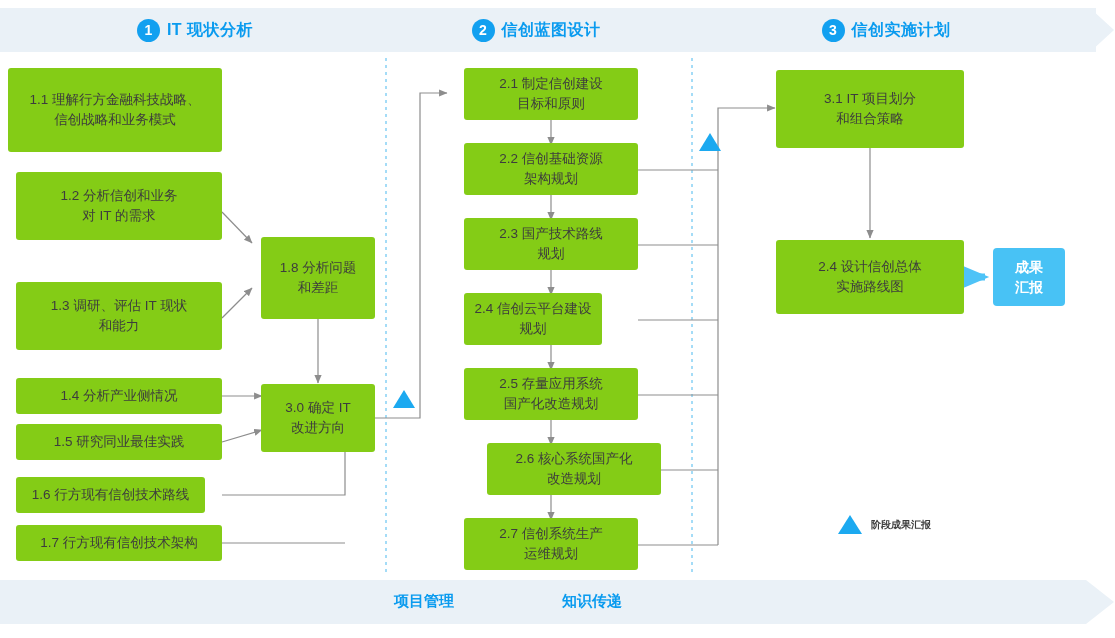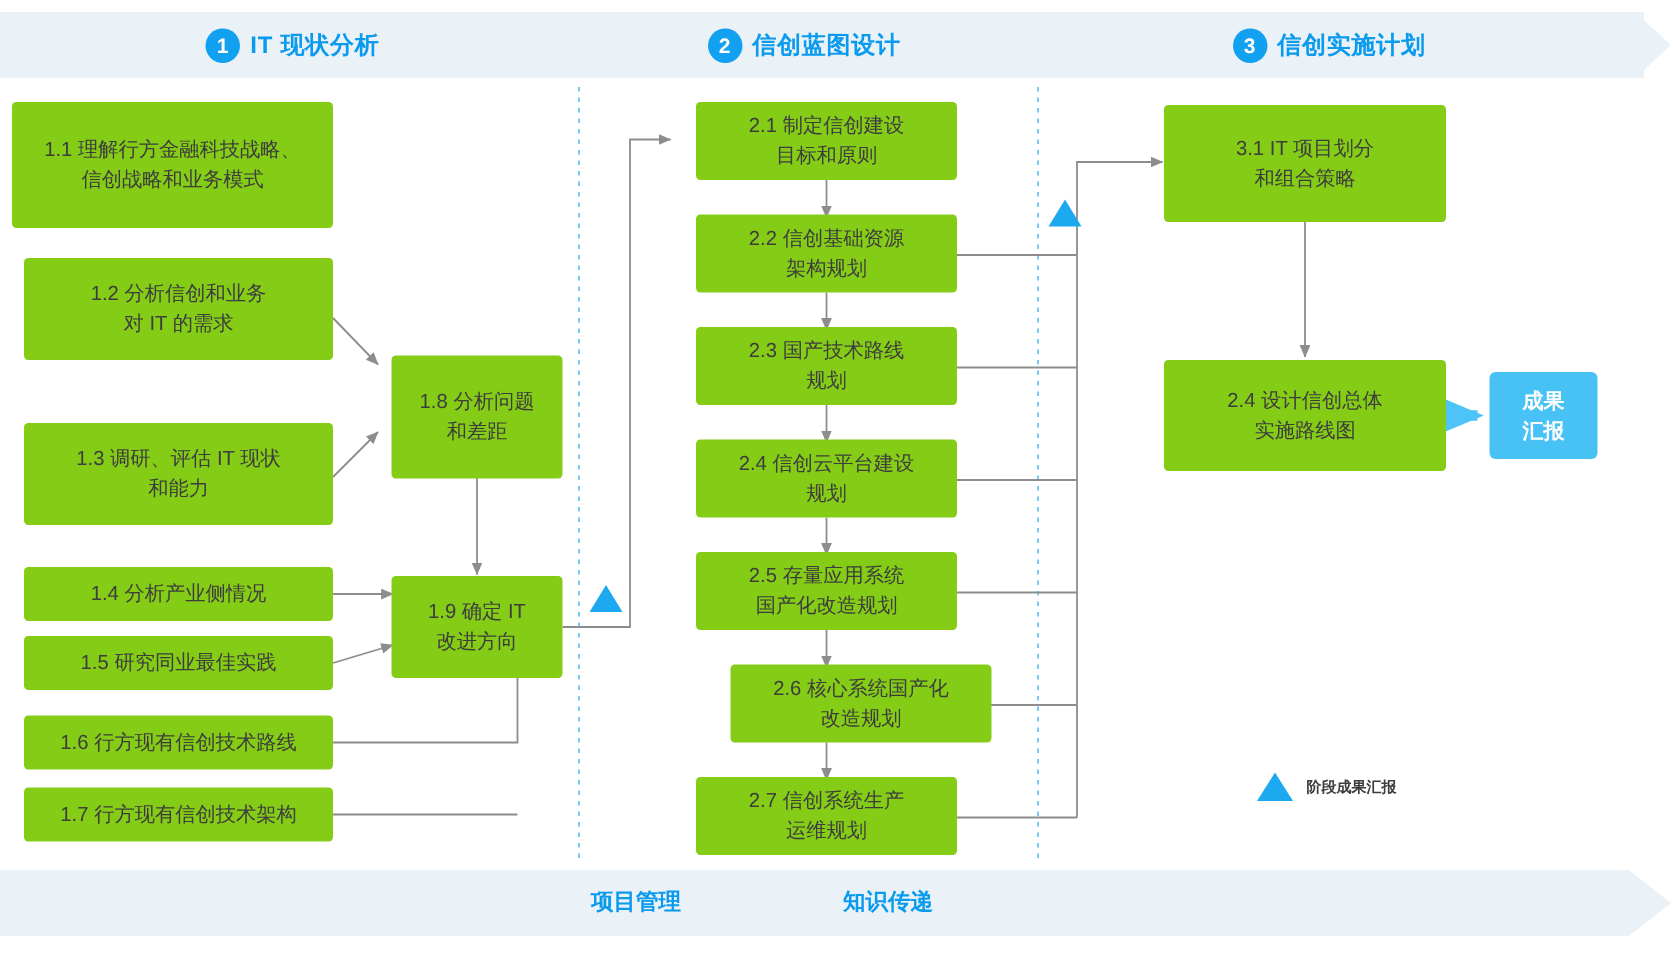--- a/index.html
+++ b/index.html
@@ -226,34 +226,34 @@
   </div>
 
   <div class="box" style="left:8px;top:68px;width:214px;height:84px;">1.1 理解行方金融科技战略、
 信创战略和业务模式</div>
   <div class="box" style="left:16px;top:172px;width:206px;height:68px;">1.2 分析信创和业务
 对 IT 的需求</div>
   <div class="box" style="left:16px;top:282px;width:206px;height:68px;">1.3 调研、评估 IT 现状
 和能力</div>
   <div class="box" style="left:16px;top:378px;width:206px;height:36px;">1.4 分析产业侧情况</div>
   <div class="box" style="left:16px;top:424px;width:206px;height:36px;">1.5 研究同业最佳实践</div>
-  <div class="box" style="left:16px;top:477px;width:206px;height:36px;">1.6 行方现有信创技术路线</div>
+  <div class="box" style="left:16px;top:477px;width:189px;height:36px;">1.6 行方现有信创技术路线</div>
   <div class="box" style="left:16px;top:525px;width:206px;height:36px;">1.7 行方现有信创技术架构</div>
   <div class="box" style="left:261px;top:237px;width:114px;height:82px;">1.8 分析问题
 和差距</div>
-  <div class="box" style="left:261px;top:384px;width:114px;height:68px;">1.9 确定 IT
+  <div class="box" style="left:261px;top:384px;width:114px;height:68px;">3.0 确定 IT
 改进方向</div>
 
   <div class="box" style="left:464px;top:68px;width:174px;height:52px;">2.1 制定信创建设
 目标和原则</div>
   <div class="box" style="left:464px;top:143px;width:174px;height:52px;">2.2 信创基础资源
 架构规划</div>
   <div class="box" style="left:464px;top:218px;width:174px;height:52px;">2.3 国产技术路线
 规划</div>
-  <div class="box" style="left:464px;top:293px;width:174px;height:52px;">2.4 信创云平台建设
+  <div class="box" style="left:464px;top:293px;width:138px;height:52px;">2.4 信创云平台建设
 规划</div>
   <div class="box" style="left:464px;top:368px;width:174px;height:52px;">2.5 存量应用系统
 国产化改造规划</div>
   <div class="box" style="left:464px;top:443px;width:174px;height:52px;margin-left:23px;">2.6 核心系统国产化
 改造规划</div>
   <div class="box" style="left:464px;top:518px;width:174px;height:52px;">2.7 信创系统生产
 运维规划</div>
 
   <div class="box" style="left:776px;top:70px;width:188px;height:78px;">3.1 IT 项目划分
 和组合策略</div>

